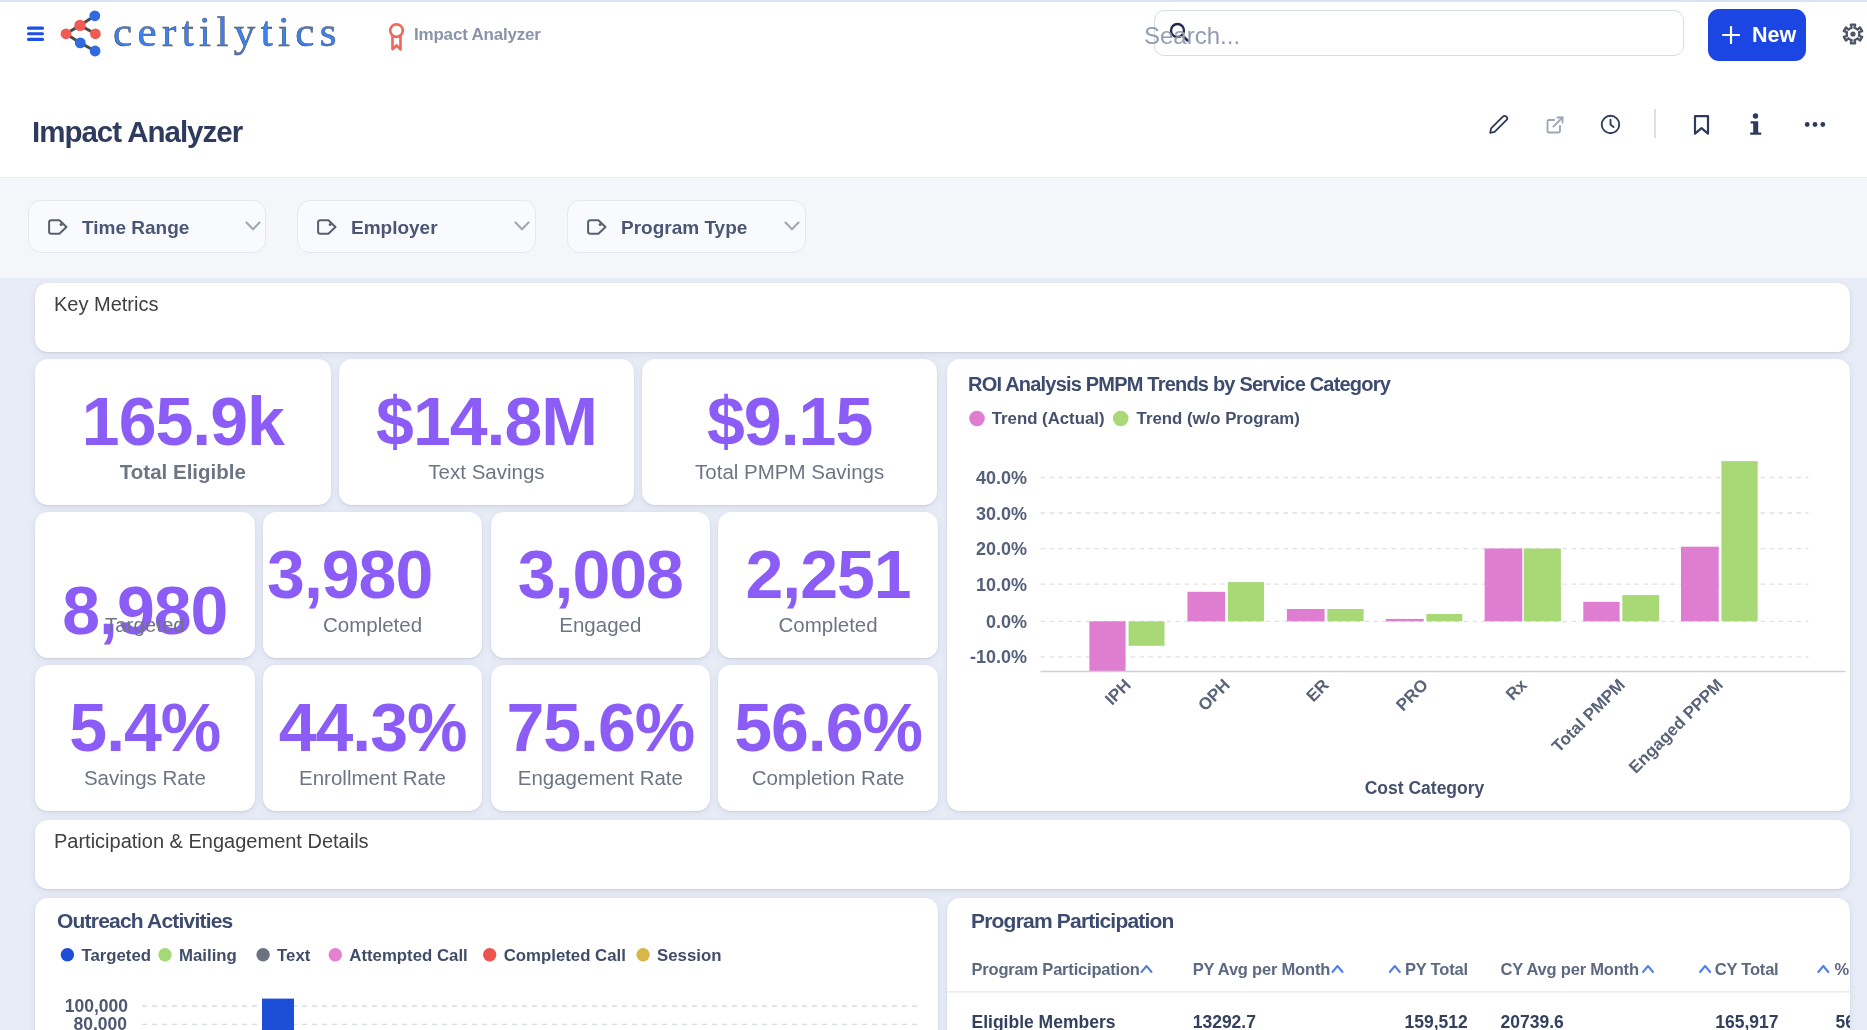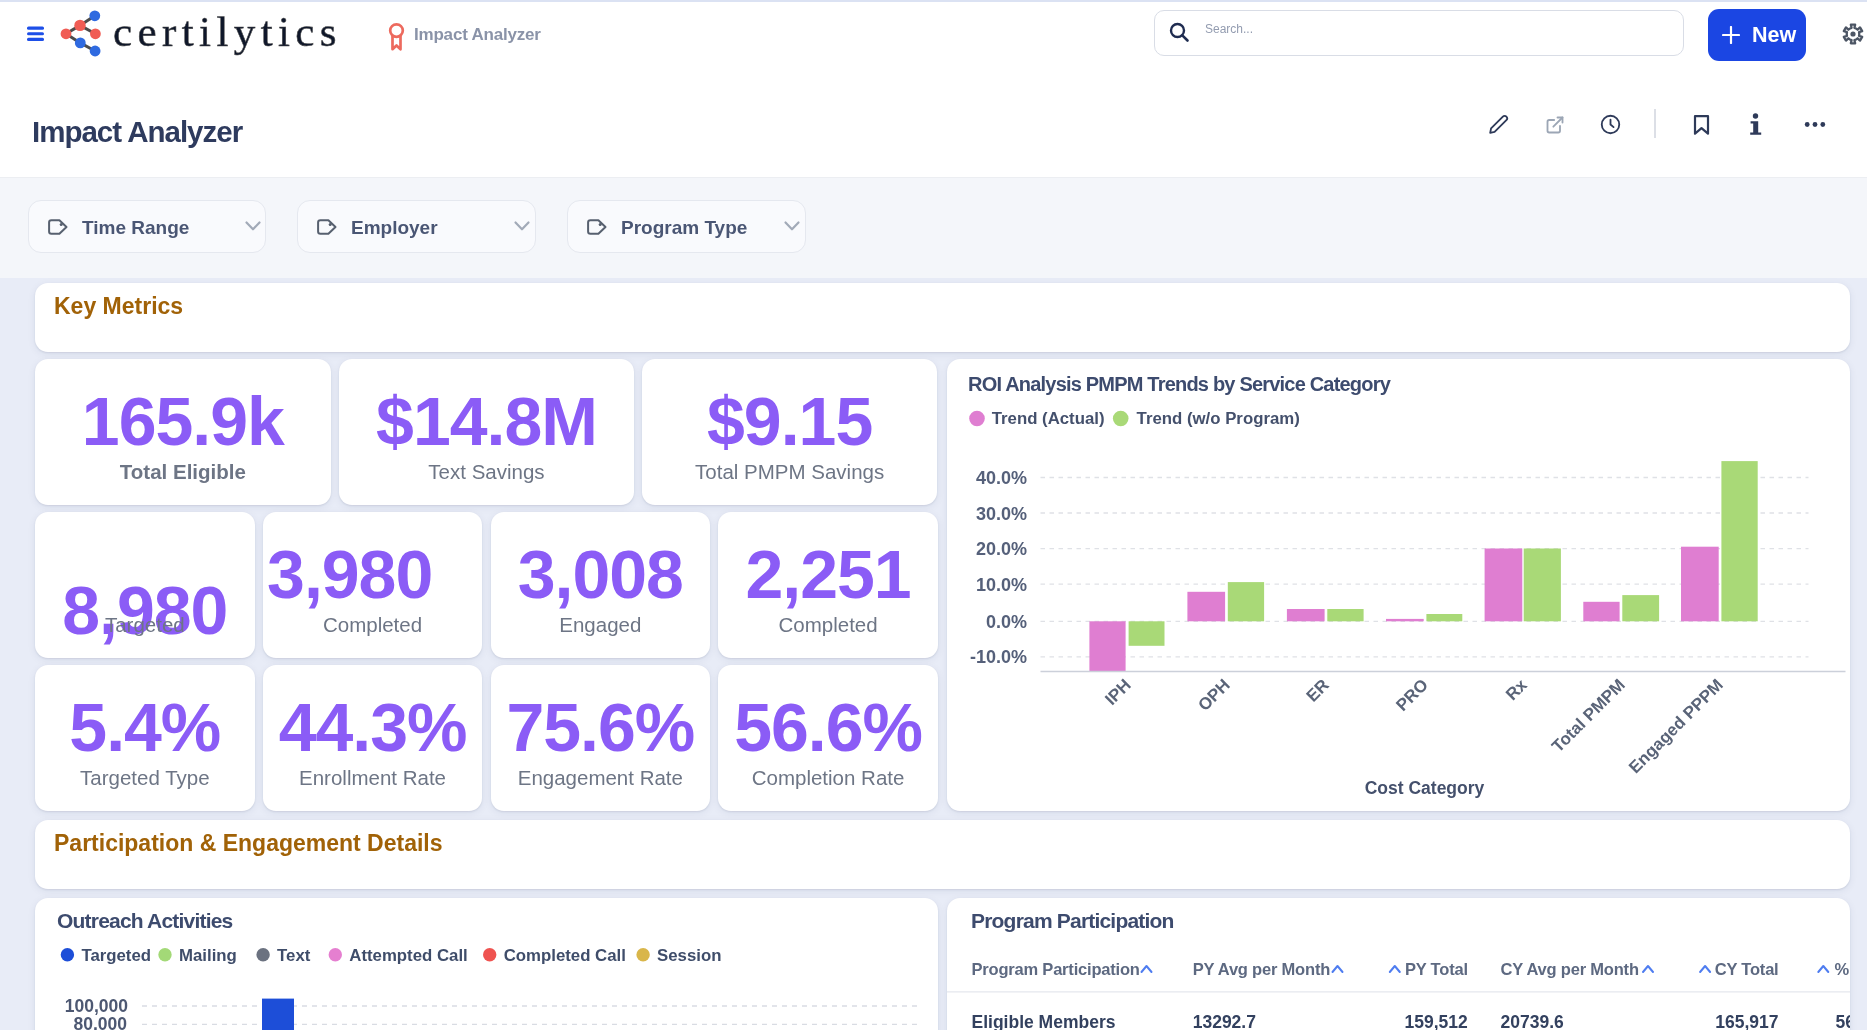--- a/index.html
+++ b/index.html
@@ -3,21 +3,21 @@
 <meta charset="utf-8">
 <style>
   * { margin:0; padding:0; box-sizing:border-box; }
   html,body { width:1867px; height:1030px; overflow:hidden; }
   body { font-family:"Liberation Sans", sans-serif; background:#ffffff; position:relative; }
   .abs { position:absolute; }
   .card { position:absolute; background:#fff; border-radius:13px;
           box-shadow:0 1px 2px rgba(30,41,80,.10), 0 2px 8px rgba(30,41,80,.07); }
   .num { color:#8b5cf6; font-weight:bold; font-size:68px; text-align:center; letter-spacing:-1px;}
   .mlabel { color:#6d7585; font-size:20.5px; text-align:center; }
-  .secthead { color:#a16207; font-size:23px; font-weight:bold; }
+  .secthead { color:#404040; font-size:20px; font-weight:normal; }
   .ctitle { color:#3d4b6e; font-size:21.5px; font-weight:bold; }
 </style>
 </head>
 <body>
 
 <div class="abs" style="left:0;top:0;width:1867px;height:177px;background:#fff;border-top:2px solid #dbe2f3;"></div>
 
 <svg class="abs" style="left:26px;top:24px" width="22" height="20" viewBox="0 0 22 20">
   <rect x="1" y="2.6" width="17" height="3.1" rx="1.5" fill="#1d4fe8"></rect>
   <rect x="1" y="8.2" width="17" height="3.1" rx="1.5" fill="#1d4fe8"></rect>
@@ -33,34 +33,34 @@
     <line x1="25.3" y1="37.9" x2="40.1" y2="46"></line>
   </g>
   <circle cx="39.8" cy="10.8" r="5.4" fill="#2f6ae0"></circle>
   <circle cx="25" cy="20.4" r="5.7" fill="#f05c54"></circle>
   <circle cx="11" cy="28.8" r="5.4" fill="#f05c54"></circle>
   <circle cx="40.4" cy="28.8" r="5.4" fill="#f05c54"></circle>
   <circle cx="25.3" cy="37.9" r="5.4" fill="#2f6ae0"></circle>
   <circle cx="40.1" cy="46" r="5.4" fill="#2f6ae0"></circle>
 </svg>
 
-<div class="abs" style="left:113px;top:7px;font-family:'Liberation Serif',serif;font-size:43px;color:#0f172a;letter-spacing:5.4px;-webkit-text-stroke:0.55px #4e4e4e;">certilytics</div>
+<div class="abs" style="left:113px;top:7px;font-family:'Liberation Serif',serif;font-size:43px;color:#3b82f6;letter-spacing:5.4px;-webkit-text-stroke:0.55px #4e4e4e;">certilytics</div>
 
 <svg class="abs" style="left:388px;top:22px" width="17" height="30" viewBox="0 0 17 30">
   <circle cx="8.5" cy="8.6" r="6.3" fill="none" stroke="#ed6a5e" stroke-width="2.7"></circle>
   <path d="M4.5 13.8 L4.5 27.2 L8.5 23.4 L12.5 27.2 L12.5 13.8" fill="none" stroke="#ed6a5e" stroke-width="2.7" stroke-linejoin="round"></path>
 </svg>
 <div class="abs" style="left:414px;top:25px;font-size:17px;font-weight:bold;color:#8a93a8;letter-spacing:-.2px;">Impact Analyzer</div>
 
 <div class="abs" style="left:1154px;top:10px;width:530px;height:46px;border:1.5px solid #d9dde6;border-radius:10px;"></div>
 <svg class="abs" style="left:1168px;top:21px" width="24" height="24" viewBox="0 0 24 24">
   <circle cx="9.5" cy="9.5" r="6.5" fill="none" stroke="#1f2c50" stroke-width="2.4"></circle>
   <line x1="14.3" y1="14.3" x2="19.5" y2="19.5" stroke="#1f2c50" stroke-width="2.6" stroke-linecap="round"></line>
 </svg>
-<div class="abs" style="left:1205px;top:22px;font-size:12px;color:#939cb0;">Search...</div>
+<div class="abs" style="left:1144px;top:22px;font-size:24px;color:#939cb0;">Search...</div>
 
 <div class="abs" style="left:1708px;top:9px;width:98px;height:52px;background:#1b46e3;border-radius:11px;"></div>
 <svg class="abs" style="left:1722px;top:26px" width="18" height="18" viewBox="0 0 18 18">
   <line x1="9" y1="1" x2="9" y2="17" stroke="#fff" stroke-width="2.2" stroke-linecap="round"></line>
   <line x1="1" y1="9" x2="17" y2="9" stroke="#fff" stroke-width="2.2" stroke-linecap="round"></line>
 </svg>
 <div class="abs" style="left:1752px;top:23px;font-size:21.5px;font-weight:bold;color:#fff;">New</div>
 
 <svg class="abs" style="left:1842px;top:23px" width="22" height="22" viewBox="0 0 22 22">
   <path fill="none" stroke="#4c5564" stroke-width="2.3" stroke-linejoin="round" d="M7.85 5.54 L9.58 4.86 L8.84 1.65 L13.16 1.65 L12.42 4.86 L14.15 5.54 L15.61 6.7 L18.02 4.45 L20.18 8.19 L17.02 9.16 L17.3 11.0 L17.02 12.84 L20.18 13.81 L18.02 17.55 L15.61 15.3 L14.15 16.46 L12.42 17.14 L13.16 20.35 L8.84 20.35 L9.58 17.14 L7.85 16.46 L6.39 15.3 L3.98 17.55 L1.82 13.81 L4.98 12.84 L4.7 11.0 L4.98 9.16 L1.82 8.19 L3.98 4.45 L6.39 6.7 Z"></path>
@@ -130,21 +130,21 @@
 <div class="abs mlabel" style="left:718.2px;top:613px;width:219.8px;">Completed</div>
 
 <div class="card" style="left:35px;top:665px;width:219.7px;height:146px;"></div>
 <div class="card" style="left:262.7px;top:665px;width:219.7px;height:146px;"></div>
 <div class="card" style="left:490.5px;top:665px;width:219.7px;height:146px;"></div>
 <div class="card" style="left:718.2px;top:665px;width:219.8px;height:146px;"></div>
 <div class="abs num" style="left:35px;top:688px;width:219.7px;">5.4%</div>
 <div class="abs num" style="left:262.7px;top:688px;width:219.7px;">44.3%</div>
 <div class="abs num" style="left:490.5px;top:688px;width:219.7px;">75.6%</div>
 <div class="abs num" style="left:718.2px;top:688px;width:219.8px;">56.6%</div>
-<div class="abs mlabel" style="left:35px;top:766px;width:219.7px;">Targeted Type</div>
+<div class="abs mlabel" style="left:35px;top:766px;width:219.7px;">Savings Rate</div>
 <div class="abs mlabel" style="left:262.7px;top:766px;width:219.7px;">Enrollment Rate</div>
 <div class="abs mlabel" style="left:490.5px;top:766px;width:219.7px;">Engagement Rate</div>
 <div class="abs mlabel" style="left:718.2px;top:766px;width:219.8px;">Completion Rate</div>
 
 <div class="card" style="left:946.5px;top:359px;width:903.5px;height:452px;"></div>
 <div class="abs ctitle" style="left:968px;top:373px;font-size:20px;letter-spacing:-.8px;">ROI Analysis PMPM Trends by Service Category</div>
 <svg class="abs" style="left:946.5px;top:359px" width="903.5" height="452" viewBox="0 0 903.5 452">
 
   <circle cx="30" cy="59.5" r="7.8" fill="#df7ed1"></circle>
   <circle cx="173.7" cy="59.5" r="7.8" fill="#a9d977"></circle>

